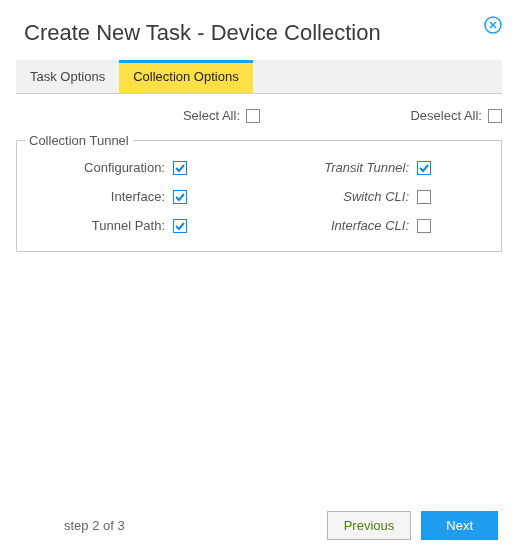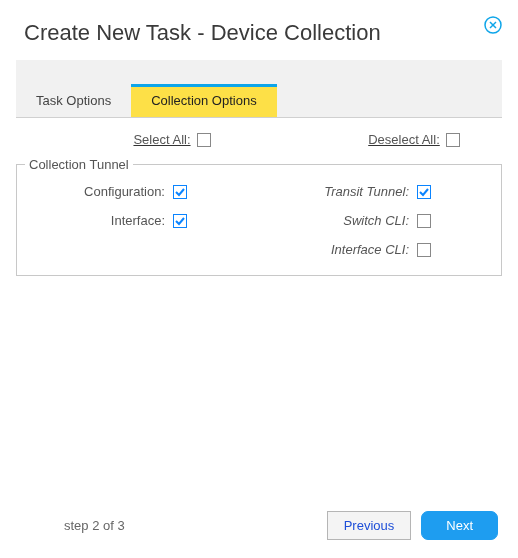--- a/index.html
+++ b/index.html
@@ -34,42 +34,40 @@
     color: #0ea5e9;
     cursor: pointer;
     margin-top: 2px;
   }
   .tabs {
     display: flex;
     background: #f1f1f1;
     border-bottom: 1px solid #d0d0d0;
   }
   .tab {
-    padding: 9px 20px;
+    padding: 9px 14px;
     font-size: 13px;
     color: #444;
     cursor: pointer;
-    margin-top: 24px;
   }
   .tab.active {
     background: #fde047;
     border-top: 3px solid #0ea5e9;
     padding-top: 6px;
     color: #222;
   }
   .toolbar-row {
     display: flex;
     padding: 14px 0 10px 0;
   }
   .toolbar-half {
     flex: 1;
     display: flex;
     align-items: center;
-    justify-content: center;
-    text-decoration: underline;
+    justify-content: flex-end;
   }
   .toolbar-half.left { padding-left: 68px; }
   .toolbar-half.right { padding-left: 66px; }
   .lbl {
     font-size: 13px;
     color: #555;
     margin-right: 6px;
     text-align: right;
   }
   fieldset {
@@ -131,32 +129,31 @@
     margin-left: 44px;
   }
   .step {
     color: #666;
     font-size: 13px;
   }
   .footer-spacer { flex: 1; }
   .btn {
     border: 1px solid #b5b5b5;
     background: #f4f4f4;
-    color: #1d4ed8;
+    color: #4d7c0f;
     font-size: 13px;
     padding: 6px 16px;
     cursor: pointer;
     margin-left: 10px;
   }
   .btn.primary {
     background: #1e9df0;
     border-color: #1e9df0;
     color: #fff;
     padding: 6px 24px;
-    border-radius: 7px;
   }
 </style>
 </head>
 <body>
 
 <div class="dialog">
   <div class="header">
     <div class="title">Create New Task - Device Collection</div>
     <span class="close">
       <svg width="18" height="18" viewBox="0 0 18 18" stroke="#0ea5e9" stroke-width="1.5" fill="none">
@@ -200,20 +197,28 @@
           </span>
         </div>
         <div class="field-row">
           <span class="field-label">Interface:</span>
           <span class="chk checked">
             <svg width="12" height="12" viewBox="0 0 12 12">
                 <polyline points="2,6 5,9 10,3" fill="none" stroke="#0a84ff" stroke-width="2"></polyline>
               </svg>
           </span>
         </div>
+        <div class="field-row">
+          <span class="field-label">Tunnel Path:</span>
+          <span class="chk checked">
+            <svg width="12" height="12" viewBox="0 0 12 12">
+                <polyline points="2,6 5,9 10,3" fill="none" stroke="#0a84ff" stroke-width="2"></polyline>
+              </svg>
+          </span>
+        </div>
       </div>
       <div class="col right">
         <div class="field-row">
           <span class="field-label">Transit Tunnel:</span>
           <span class="chk checked">
             <svg width="12" height="12" viewBox="0 0 12 12">
                 <polyline points="2,6 5,9 10,3" fill="none" stroke="#0a84ff" stroke-width="2"></polyline>
               </svg>
           </span>
         </div>

